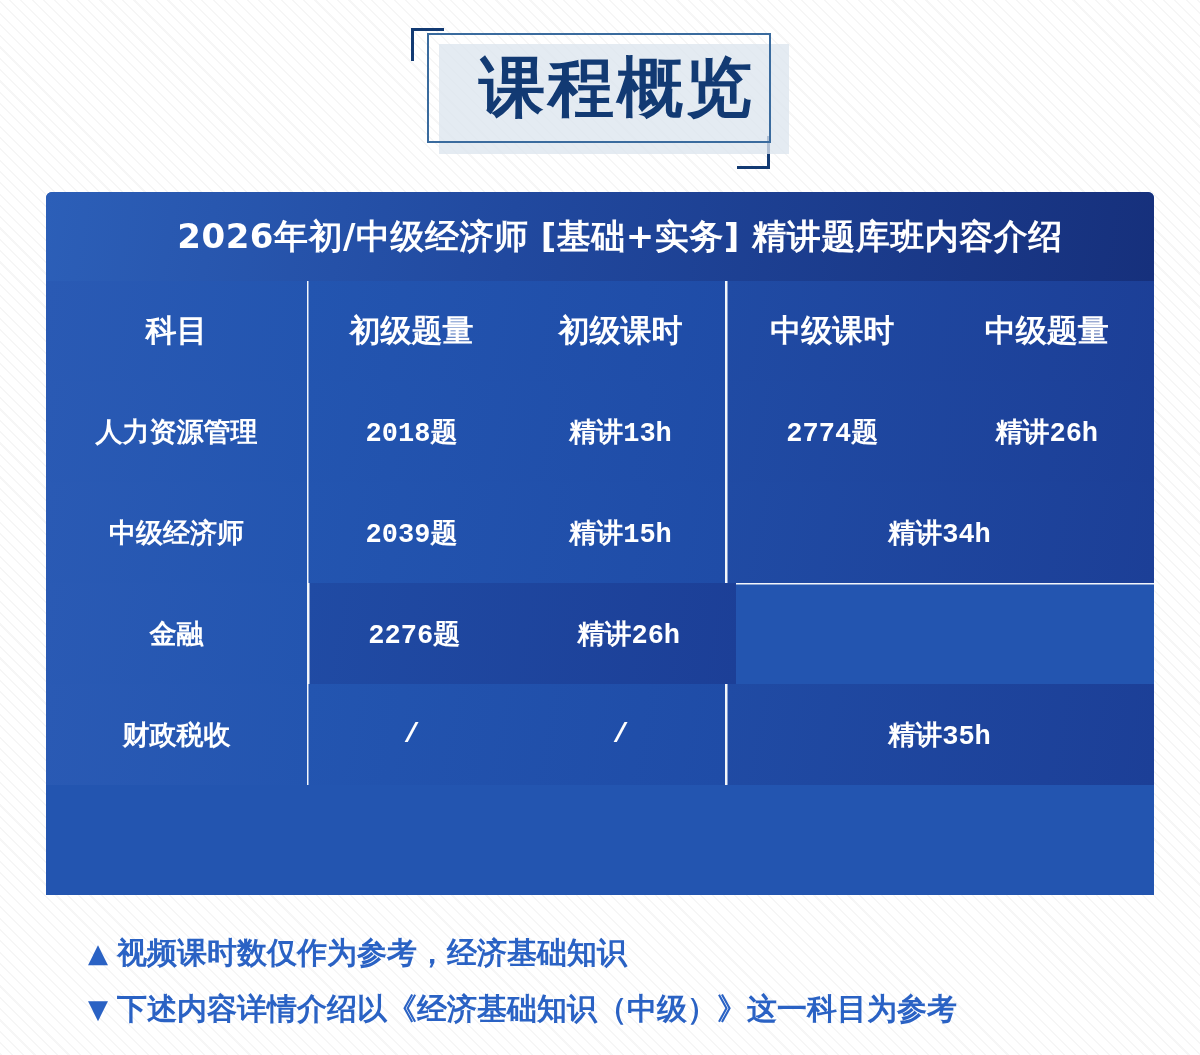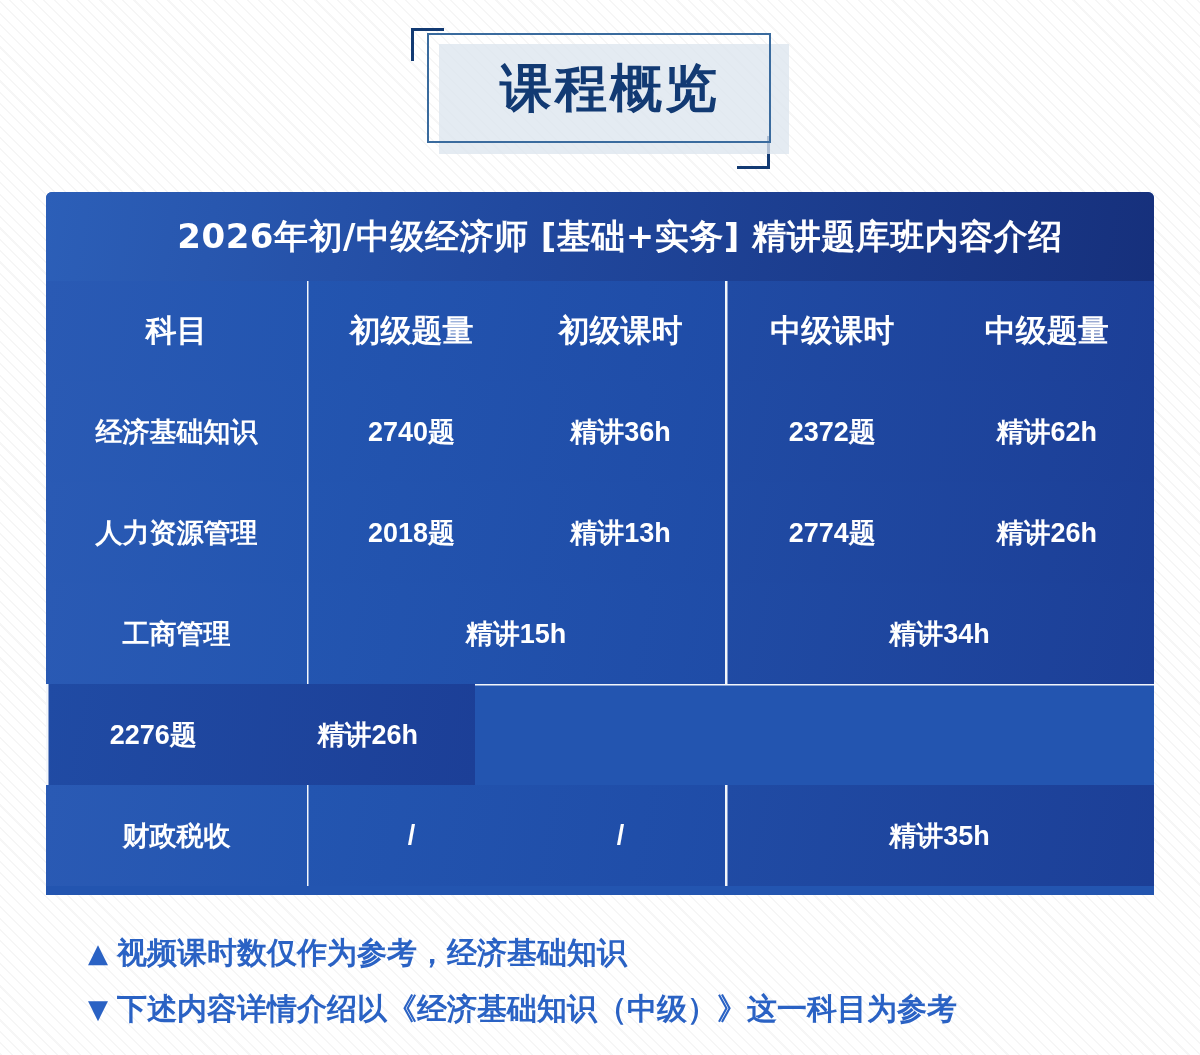--- a/index.html
+++ b/index.html
@@ -61,26 +61,26 @@
     position: absolute;
     left: 22px;
     top: 11px;
     width: 344px;
     height: 110px;
     border: 2px solid #3a6b9e;
     box-sizing: border-box;
   }
   #title-text {
     position: absolute;
-    left: 9px;
+    left: 16px;
     top: 30px;
     width: 392px;
     text-align: center;
     font-family: "DejaVu Sans", "Liberation Sans", sans-serif;
-    font-size: 52px;
+    font-size: 66px;
     font-weight: 700;
     letter-spacing: 3px;
     color: #123a73;
     line-height: 72px;
     white-space: nowrap;
   }
 
   
   #table {
     position: absolute;
@@ -143,21 +143,21 @@
     box-shadow: inset 2.5px 0 0 0 rgba(255,255,255,0.95);
   }
   .cell {
     flex: 1 1 0;
     display: flex;
     align-items: center;
     justify-content: center;
   }
   .cell-text {
     color: #ffffff;
-    font-family: Liberation Sans, sans-serif;
+    font-family: Liberation Mono, monospace;
     font-size: 27px;
     font-weight: 700;
     white-space: nowrap;
     text-align: center;
   }
 
   
   #notes {
     position: absolute;
     left: 88px;
@@ -217,87 +217,72 @@
       <div class="group g-intermediate">
         <div class="cell">
           <span class="cell-text">中级课时</span>
         </div>
         <div class="cell">
           <span class="cell-text">中级题量</span>
         </div>
       </div>
     </div>
 
+
     <div class="row">
       <div class="group g-subject">
         <div class="cell">
-          <span class="cell-text">经济基础知识</span>
+          <span class="cell-text">人力资源管理</span>
         </div>
       </div>
       <div class="group g-primary">
         <div class="cell">
-          <span class="cell-text">2740题</span>
-        </div>
-        <div class="cell">
-          <span class="cell-text">精讲36h</span>
-        </div>
-      </div>
-      <div class="group g-intermediate">
-        <div class="cell">
-          <span class="cell-text">2372题</span>
-        </div>
-        <div class="cell">
-          <span class="cell-text">精讲62h</span>
+          <span class="cell-text">2018题</span>
+        </div>
+        <div class="cell">
+          <span class="cell-text">精讲13h</span>
+        </div>
+      </div>
+      <div class="group g-intermediate">
+        <div class="cell">
+          <span class="cell-text">2774题</span>
+        </div>
+        <div class="cell">
+          <span class="cell-text">精讲26h</span>
         </div>
       </div>
     </div>
 
     <div class="row">
       <div class="group g-subject">
         <div class="cell">
-          <span class="cell-text">人力资源管理</span>
+          <span class="cell-text">中级经济师</span>
         </div>
       </div>
       <div class="group g-primary">
         <div class="cell">
-          <span class="cell-text">2018题</span>
-        </div>
-        <div class="cell">
-          <span class="cell-text">精讲13h</span>
-        </div>
-      </div>
-      <div class="group g-intermediate">
-        <div class="cell">
-          <span class="cell-text">2774题</span>
-        </div>
-        <div class="cell">
-          <span class="cell-text">精讲26h</span>
+          <span class="cell-text">2039题</span>
+        </div>
+        <div class="cell">
+          <span class="cell-text">精讲15h</span>
+        </div>
+      </div>
+      <div class="group g-intermediate">
+        <div class="cell">
+          <span class="cell-text">精讲34h</span>
         </div>
       </div>
     </div>
 
     <div class="row">
       <div class="group g-subject">
         <div class="cell">
-          <span class="cell-text">工商管理</span>
-        </div>
-      </div>
-      <div class="group g-primary">
-        <div class="cell">
-          <span class="cell-text">精讲15h</span>
-        </div>
-      </div>
-      <div class="group g-intermediate">
-        <div class="cell">
-          <span class="cell-text">精讲34h</span>
-        </div>
-      </div>
-    </div>
-
-    <div class="row">
+          <span class="cell-text">金融</span>
+        </div>
+      </div>
       <div class="group g-intermediate">
         <div class="cell">
           <span class="cell-text">2276题</span>
         </div>
         <div class="cell">
           <span class="cell-text">精讲26h</span>
         </div>
       </div>
     </div>
 

